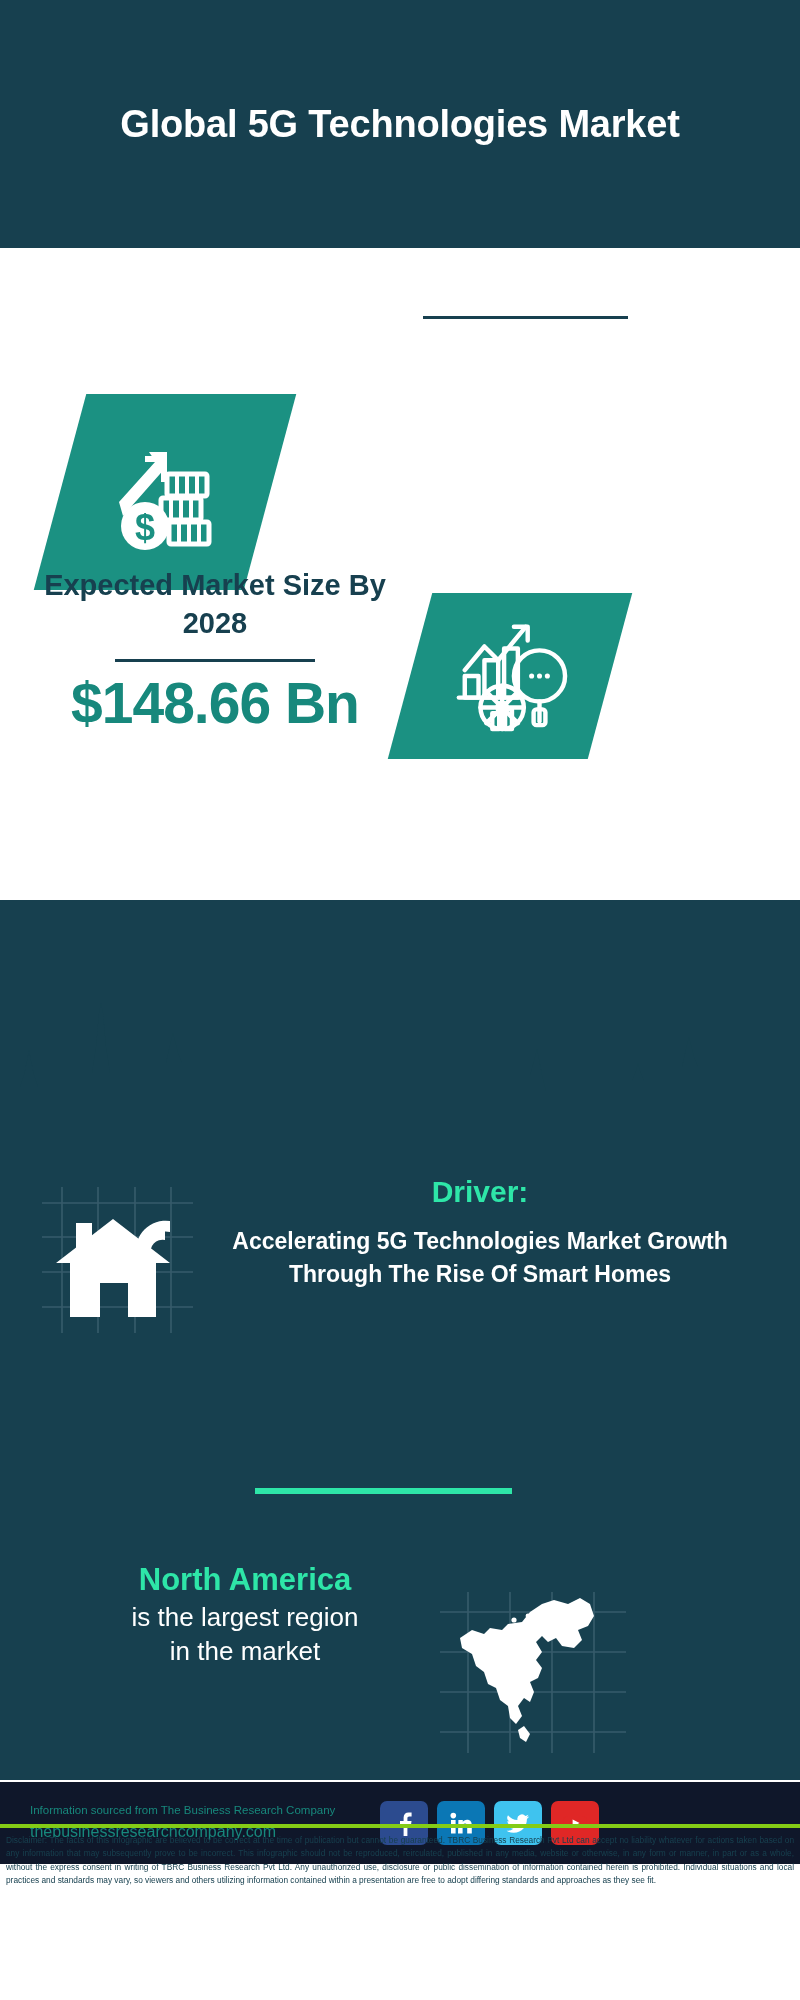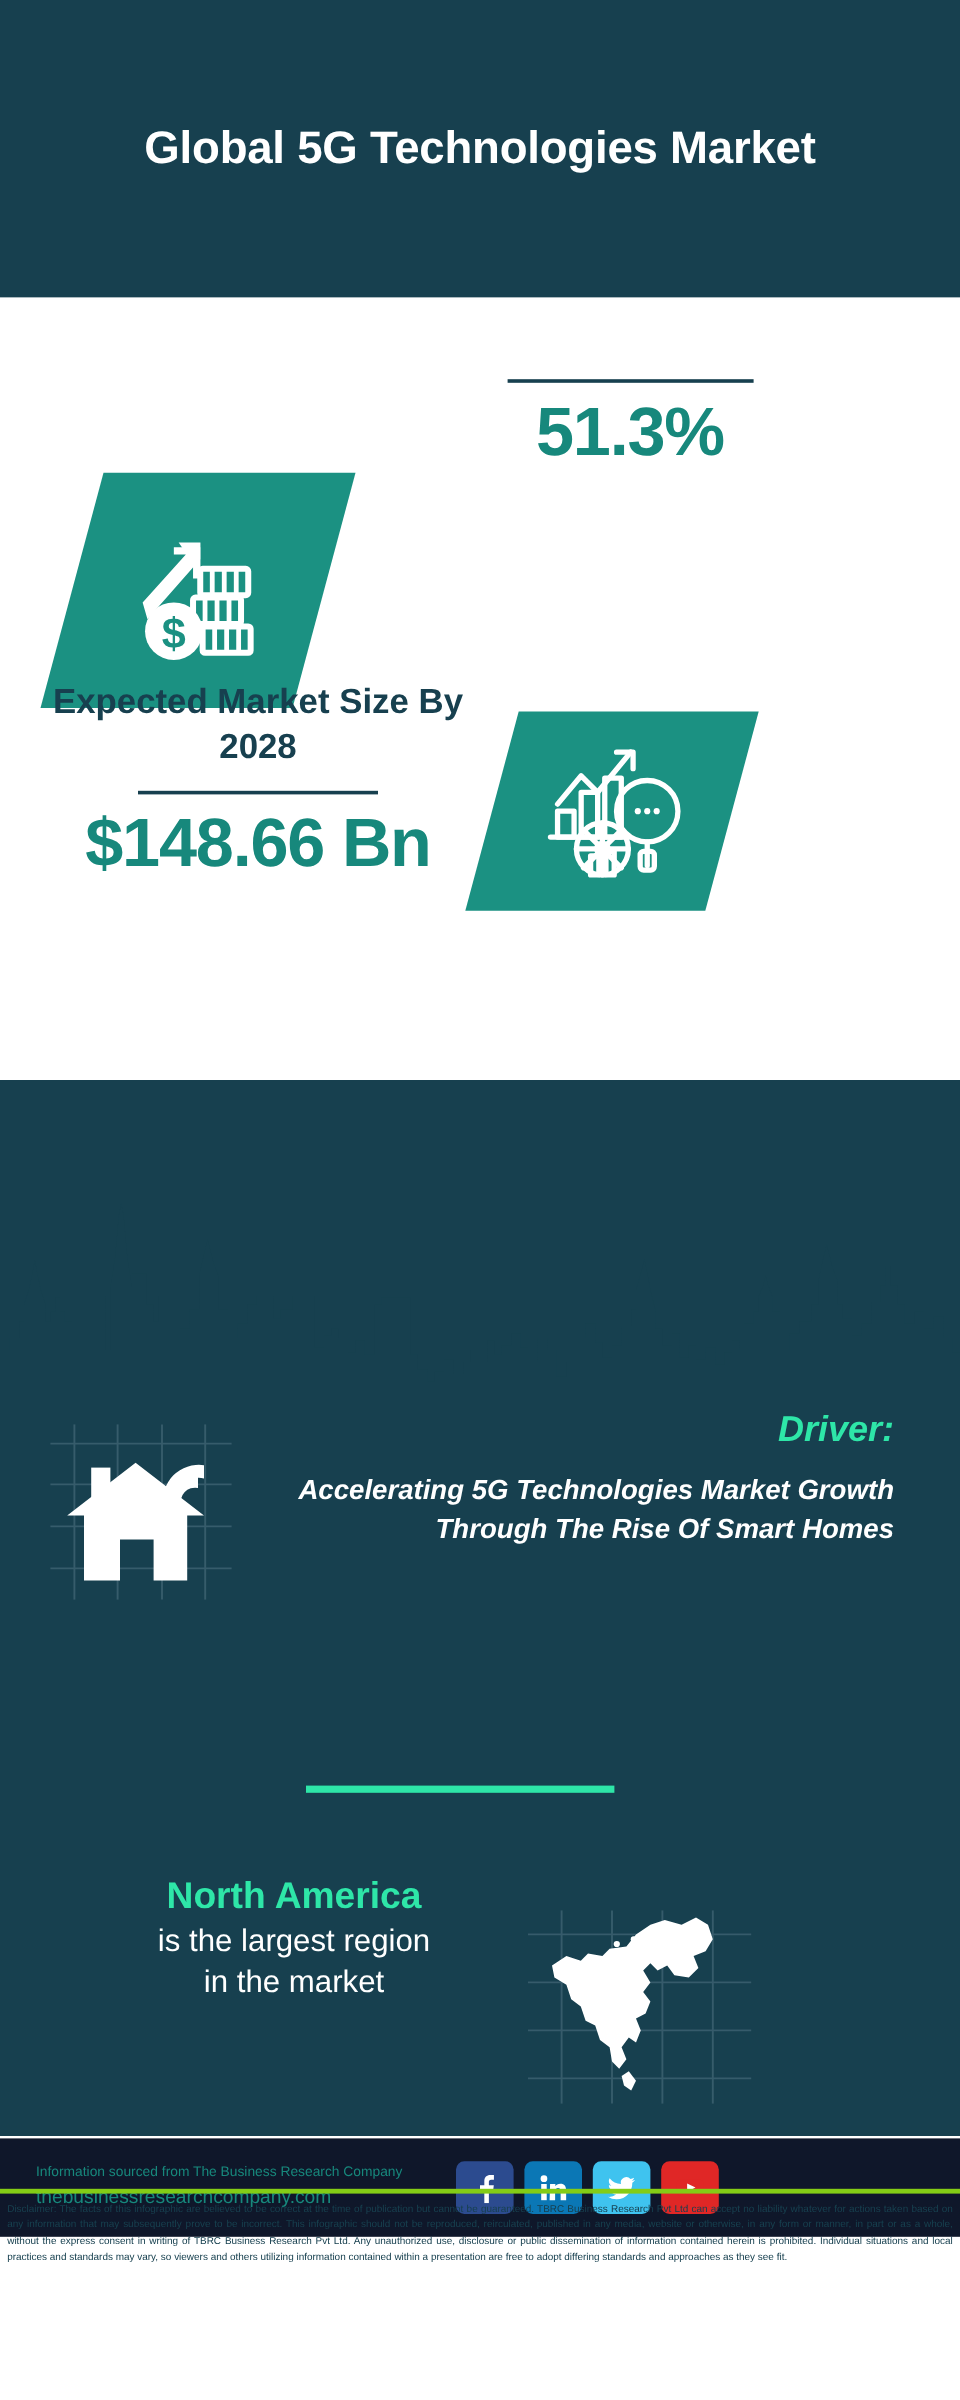--- a/index.html
+++ b/index.html
@@ -92,22 +92,21 @@
 
   .driver-section {
     position: absolute; top: 1175px; left: 0; width: 800px;
   }
   .driver-icon {
     position: absolute; left: 40px; top: 10px;
     width: 155px; height: 150px;
   }
   .driver-text {
     position: absolute; left: 215px; top: 0; width: 530px;
-    text-align: right;
-    font-style: italic;
+    text-align: center;
   }
   .driver-heading {
     color: #2ee6a8;
     font-size: 30px;
     font-weight: bold;
     margin-bottom: 16px;
   }
   .driver-body {
     color: #ffffff;
     font-size: 23px;
@@ -216,21 +215,20 @@
           <rect x="92" y="92" width="4" height="22"></rect>
           <circle cx="40" cy="96" r="24"></circle>
           <text x="40" y="110" text-anchor="middle" font-size="36" font-weight="bold" fill="#1b9182" font-family="Liberation Sans, sans-serif">$</text>
         </g>
       </svg>
     </div>
   </div>
 
   <div class="stat-block stat-1">
     <div class="stat-rule"></div>
-    <div class="stat-value">51.3%</div>
   </div>
 
   <div class="para para-2">
     <div class="icon-wrap">
       <svg width="118" height="118" viewBox="0 0 120 120">
         <g fill="none" stroke="#ffffff" stroke-width="4.5" stroke-linecap="round" stroke-linejoin="round">
           <polyline points="14,56 34,32 48,46 76,12"></polyline>
           <polyline points="64,12 78,12 78,26"></polyline>
           <rect x="14" y="62" width="14" height="22"></rect>
           <rect x="34" y="46" width="14" height="38"></rect>

